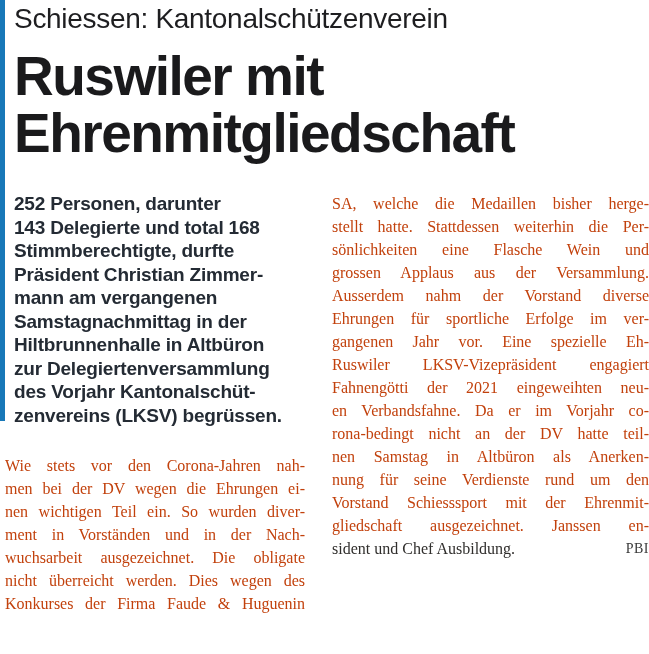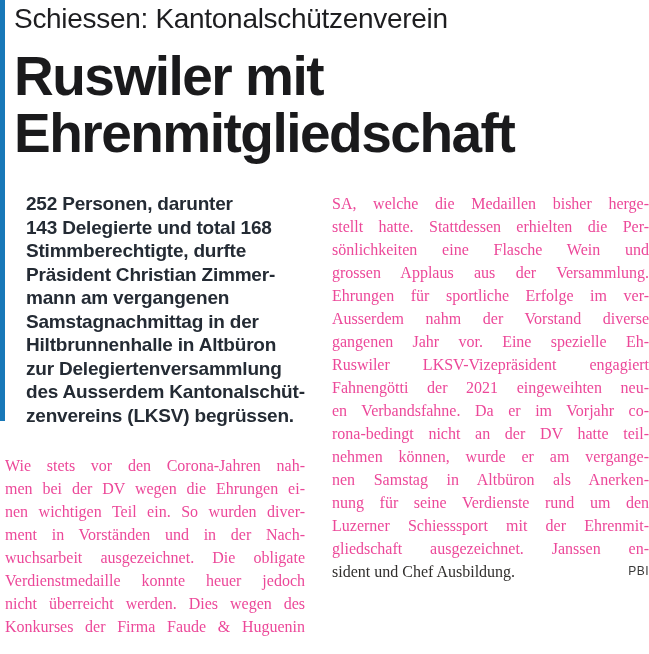--- a/index.html
+++ b/index.html
@@ -34,52 +34,52 @@
     color: #1a1a1c;
   }
   .headline .hline { display: block; white-space: nowrap; }
   .columns {
     display: flex;
     margin-top: 30px;
     align-items: flex-start;
   }
   .col-left { width: 300px; flex: none; }
   .col-right { width: 317px; flex: none; margin-left: 27px; }
-  .lead { padding-left: 21px; }
+  .lead { padding-left: 9px; }
   .lead-line {
     font-weight: 700;
     font-size: 19px;
     line-height: 23.5px;
     letter-spacing: -0.2px;
     color: #242b34;
     white-space: nowrap;
   }
   .body-left { margin-top: 27px; }
   .jline {
     font-family: "Liberation Serif", serif;
     font-size: 16px;
     line-height: 23px;
-    color: #ec4899;
+    color: #c2410c;
     white-space: nowrap;
     text-align: justify;
     text-align-last: justify;
   }
   .final-line {
     display: flex;
     justify-content: space-between;
     align-items: center;
     font-family: "Liberation Serif", serif;
     font-size: 16px;
     line-height: 23px;
     color: #302e2c;
     white-space: nowrap;
   }
   .byline {
-    font-family: Liberation Sans, sans-serif;
-    font-size: 12px;
+    font-family: Liberation Serif, serif;
+    font-size: 14px;
     font-weight: 500;
     color: #3a3a3a;
     letter-spacing: 0.5px;
   }
 </style>
 </head>
 <body>
 
 <div class="accent-bar" style="background: rgb(24, 120, 184);"></div>
 
@@ -97,52 +97,50 @@
     <div class="col-left">
       <div class="lead">
           <div class="lead-line">252 Personen, darunter</div>
           <div class="lead-line">143 Delegierte und total 168</div>
           <div class="lead-line">Stimmberechtigte, durfte</div>
           <div class="lead-line">Präsident Christian Zimmer-</div>
           <div class="lead-line">mann am vergangenen</div>
           <div class="lead-line">Samstagnachmittag in der</div>
           <div class="lead-line">Hiltbrunnenhalle in Altbüron</div>
           <div class="lead-line">zur Delegiertenversammlung</div>
-          <div class="lead-line">des Ausserdem Kantonalschüt-</div>
+          <div class="lead-line">des Vorjahr Kantonalschüt-</div>
           <div class="lead-line">zenvereins (LKSV) begrüssen.</div>
         </div>
       <div class="body-left">
           <div class="jline">Wie stets vor den Corona-Jahren nah-</div>
           <div class="jline">men bei der DV wegen die Ehrungen ei-</div>
           <div class="jline">nen wichtigen Teil ein. So wurden diver-</div>
           <div class="jline">ment in Vorständen und in der Nach-</div>
           <div class="jline">wuchsarbeit ausgezeichnet. Die obligate</div>
-          <div class="jline">Verdienstmedaille konnte heuer jedoch</div>
           <div class="jline">nicht überreicht werden. Dies wegen des</div>
           <div class="jline">Konkurses der Firma Faude &amp; Huguenin</div>
         </div>
     </div>
 
     <div class="col-right">
       <div>
           <div class="jline">SA, welche die Medaillen bisher herge-</div>
-          <div class="jline">stellt hatte. Stattdessen erhielten die Per-</div>
+          <div class="jline">stellt hatte. Stattdessen weiterhin die Per-</div>
           <div class="jline">sönlichkeiten eine Flasche Wein und</div>
           <div class="jline">grossen Applaus aus der Versammlung.</div>
+          <div class="jline">Ausserdem nahm der Vorstand diverse</div>
           <div class="jline">Ehrungen für sportliche Erfolge im ver-</div>
-          <div class="jline">Ausserdem nahm der Vorstand diverse</div>
           <div class="jline">gangenen Jahr vor. Eine spezielle Eh-</div>
           <div class="jline">Ruswiler LKSV-Vizepräsident engagiert</div>
           <div class="jline">Fahnengötti der 2021 eingeweihten neu-</div>
           <div class="jline">en Verbandsfahne. Da er im Vorjahr co-</div>
           <div class="jline">rona-bedingt nicht an der DV hatte teil-</div>
-          <div class="jline">nehmen können, wurde er am vergange-</div>
           <div class="jline">nen Samstag in Altbüron als Anerken-</div>
           <div class="jline">nung für seine Verdienste rund um den</div>
-          <div class="jline">Luzerner Schiesssport mit der Ehrenmit-</div>
+          <div class="jline">Vorstand Schiesssport mit der Ehrenmit-</div>
           <div class="jline">gliedschaft ausgezeichnet. Janssen en-</div>
         </div>
       <div class="final-line">
         <span>sident und Chef Ausbildung.</span>
         <span class="byline">PBI</span>
       </div>
     </div>
 
   </div>
 </div>

